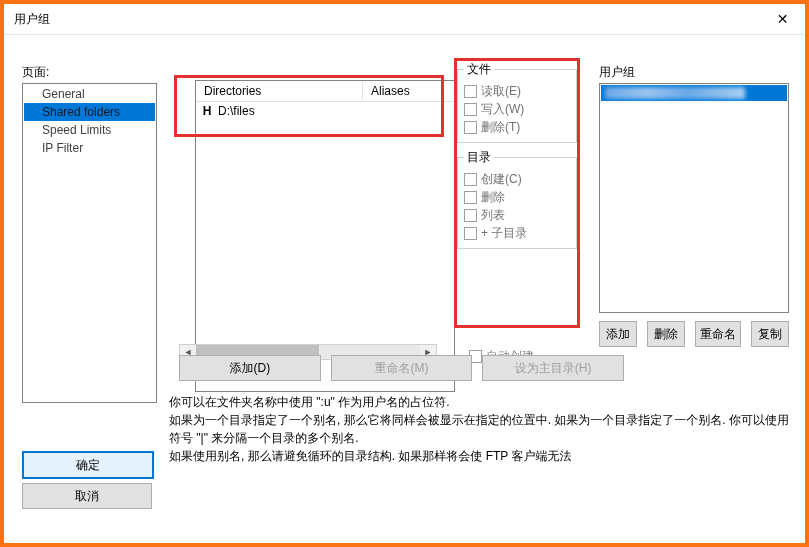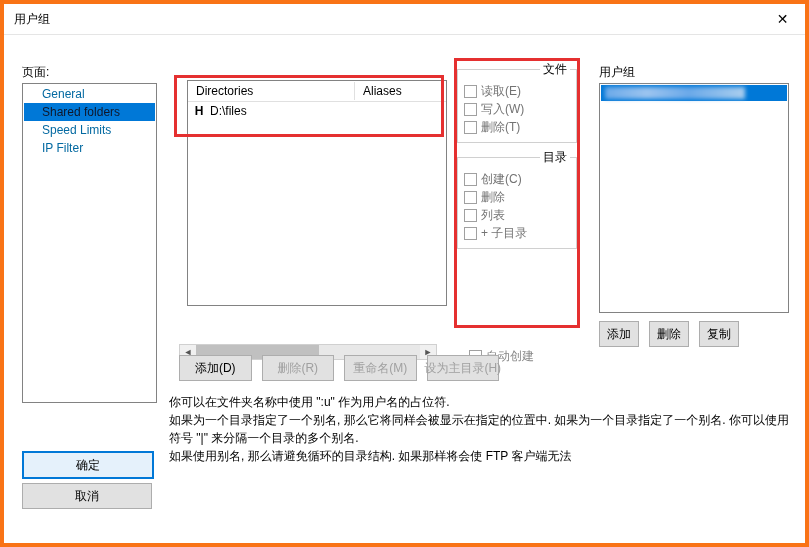--- a/index.html
+++ b/index.html
@@ -59,42 +59,42 @@
     height: 320px;
     border: 1px solid #828282;
     box-sizing: border-box;
     background: #ffffff;
     padding: 1px;
   }
   .page-item {
     padding: 1px 4px 1px 18px;
     line-height: 16px;
     font-size: 12px;
-    color: #0369a1;
+    color: #404040;
     white-space: nowrap;
   }
   .page-item.selected {
     background: #0078d7;
     color: #0f172a;
   }
 
   
   .dir-group {
     position: absolute;
     left: 175px;
     top: 45px;
     width: 260px;
     height: 280px;
   }
   .dir-list {
     position: absolute;
-    left: 8px;
+    left: 16px;
     top: 0;
     width: 260px;
-    height: 226px;
+    height: 312px;
     border: 1px solid #828282;
     box-sizing: border-box;
     background: #ffffff;
   }
   .red-box-dir {
     position: absolute;
     left: -5px;
     top: -5px;
     width: 270px;
     height: 62px;
@@ -168,21 +168,20 @@
     box-sizing: border-box;
   }
   fieldset.perm {
     border: 1px solid #d0d0d0;
     margin: 0 0 6px 0;
     padding: 4px 6px 6px 6px;
   }
   fieldset.perm legend {
     font-size: 12px;
     padding: 0 3px;
-    text-align: right;
   }
   .chk-row {
     display: flex;
     align-items: center;
     gap: 4px;
     line-height: 18px;
     font-size: 12px;
     color: #737373;
   }
   .chk {
@@ -257,21 +256,21 @@
   }
   .btn.disabled {
     color:#a0a0a0;
   }
 
   
   .dir-buttons {
     position: absolute;
     left: 175px;
     top: 320px;
-    width: 320px;
+    width: 445px;
     display:flex;
     gap:10px;
   }
   .dir-buttons .btn { flex:1; min-width:0; }
 
   
   .help {
     position: absolute;
     left: 165px;
     top: 358px;
@@ -379,26 +378,26 @@
 
     <div class="ug-label">用户组</div>
     <div class="ug-list">
       <div class="ug-item">
         <div class="blur"></div>
       </div>
     </div>
     <div class="ug-buttons">
       <div class="btn">添加</div>
       <div class="btn">删除</div>
+      <div class="btn">重命名</div>
       <div class="btn">复制</div>
     </div>
 
     <div class="dir-buttons">
       <div class="btn">添加(D)</div>
-      <div class="btn disabled">删除(R)</div>
       <div class="btn disabled">重命名(M)</div>
       <div class="btn disabled">设为主目录(H)</div>
     </div>
 
     <div class="help">
       <div>你可以在文件夹名称中使用 ":u" 作为用户名的占位符.</div>
       <div>如果为一个目录指定了一个别名, 那么它将同样会被显示在指定的位置中. 如果为一个目录指定了一个别名. 你可以使用符号 "|" 来分隔一个目录的多个别名.</div>
       <div>如果使用别名, 那么请避免循环的目录结构. 如果那样将会使 FTP 客户端无法</div>
     </div>
 

